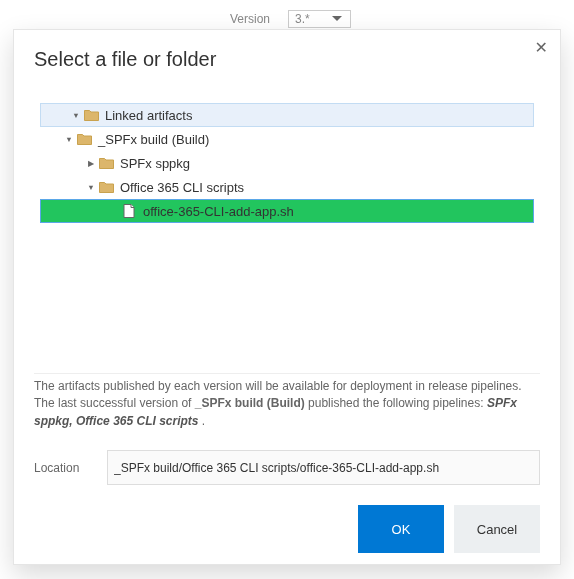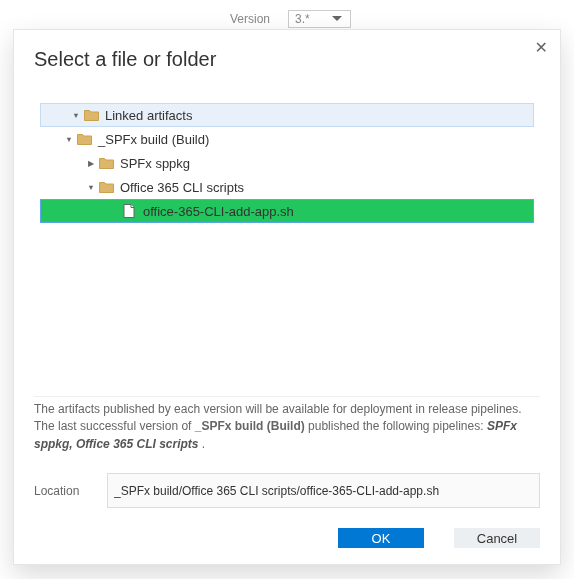--- a/index.html
+++ b/index.html
@@ -143,25 +143,24 @@
     }
 
     .dialog-buttons {
       display: flex;
       justify-content: flex-end;
       gap: 10px;
       margin-top: 20px;
     }
     .btn {
       min-width: 86px;
-      height: 20px;
+      height: 48px;
       border: none;
       font-size: 13px;
       cursor: pointer;
-      margin-left: 20px;
     }
     .btn-primary {
       background: #0078d4;
       color: #fff;
     }
     .btn-secondary {
       background: #eceff1;
       color: #333;
     }
     hr.divider {

